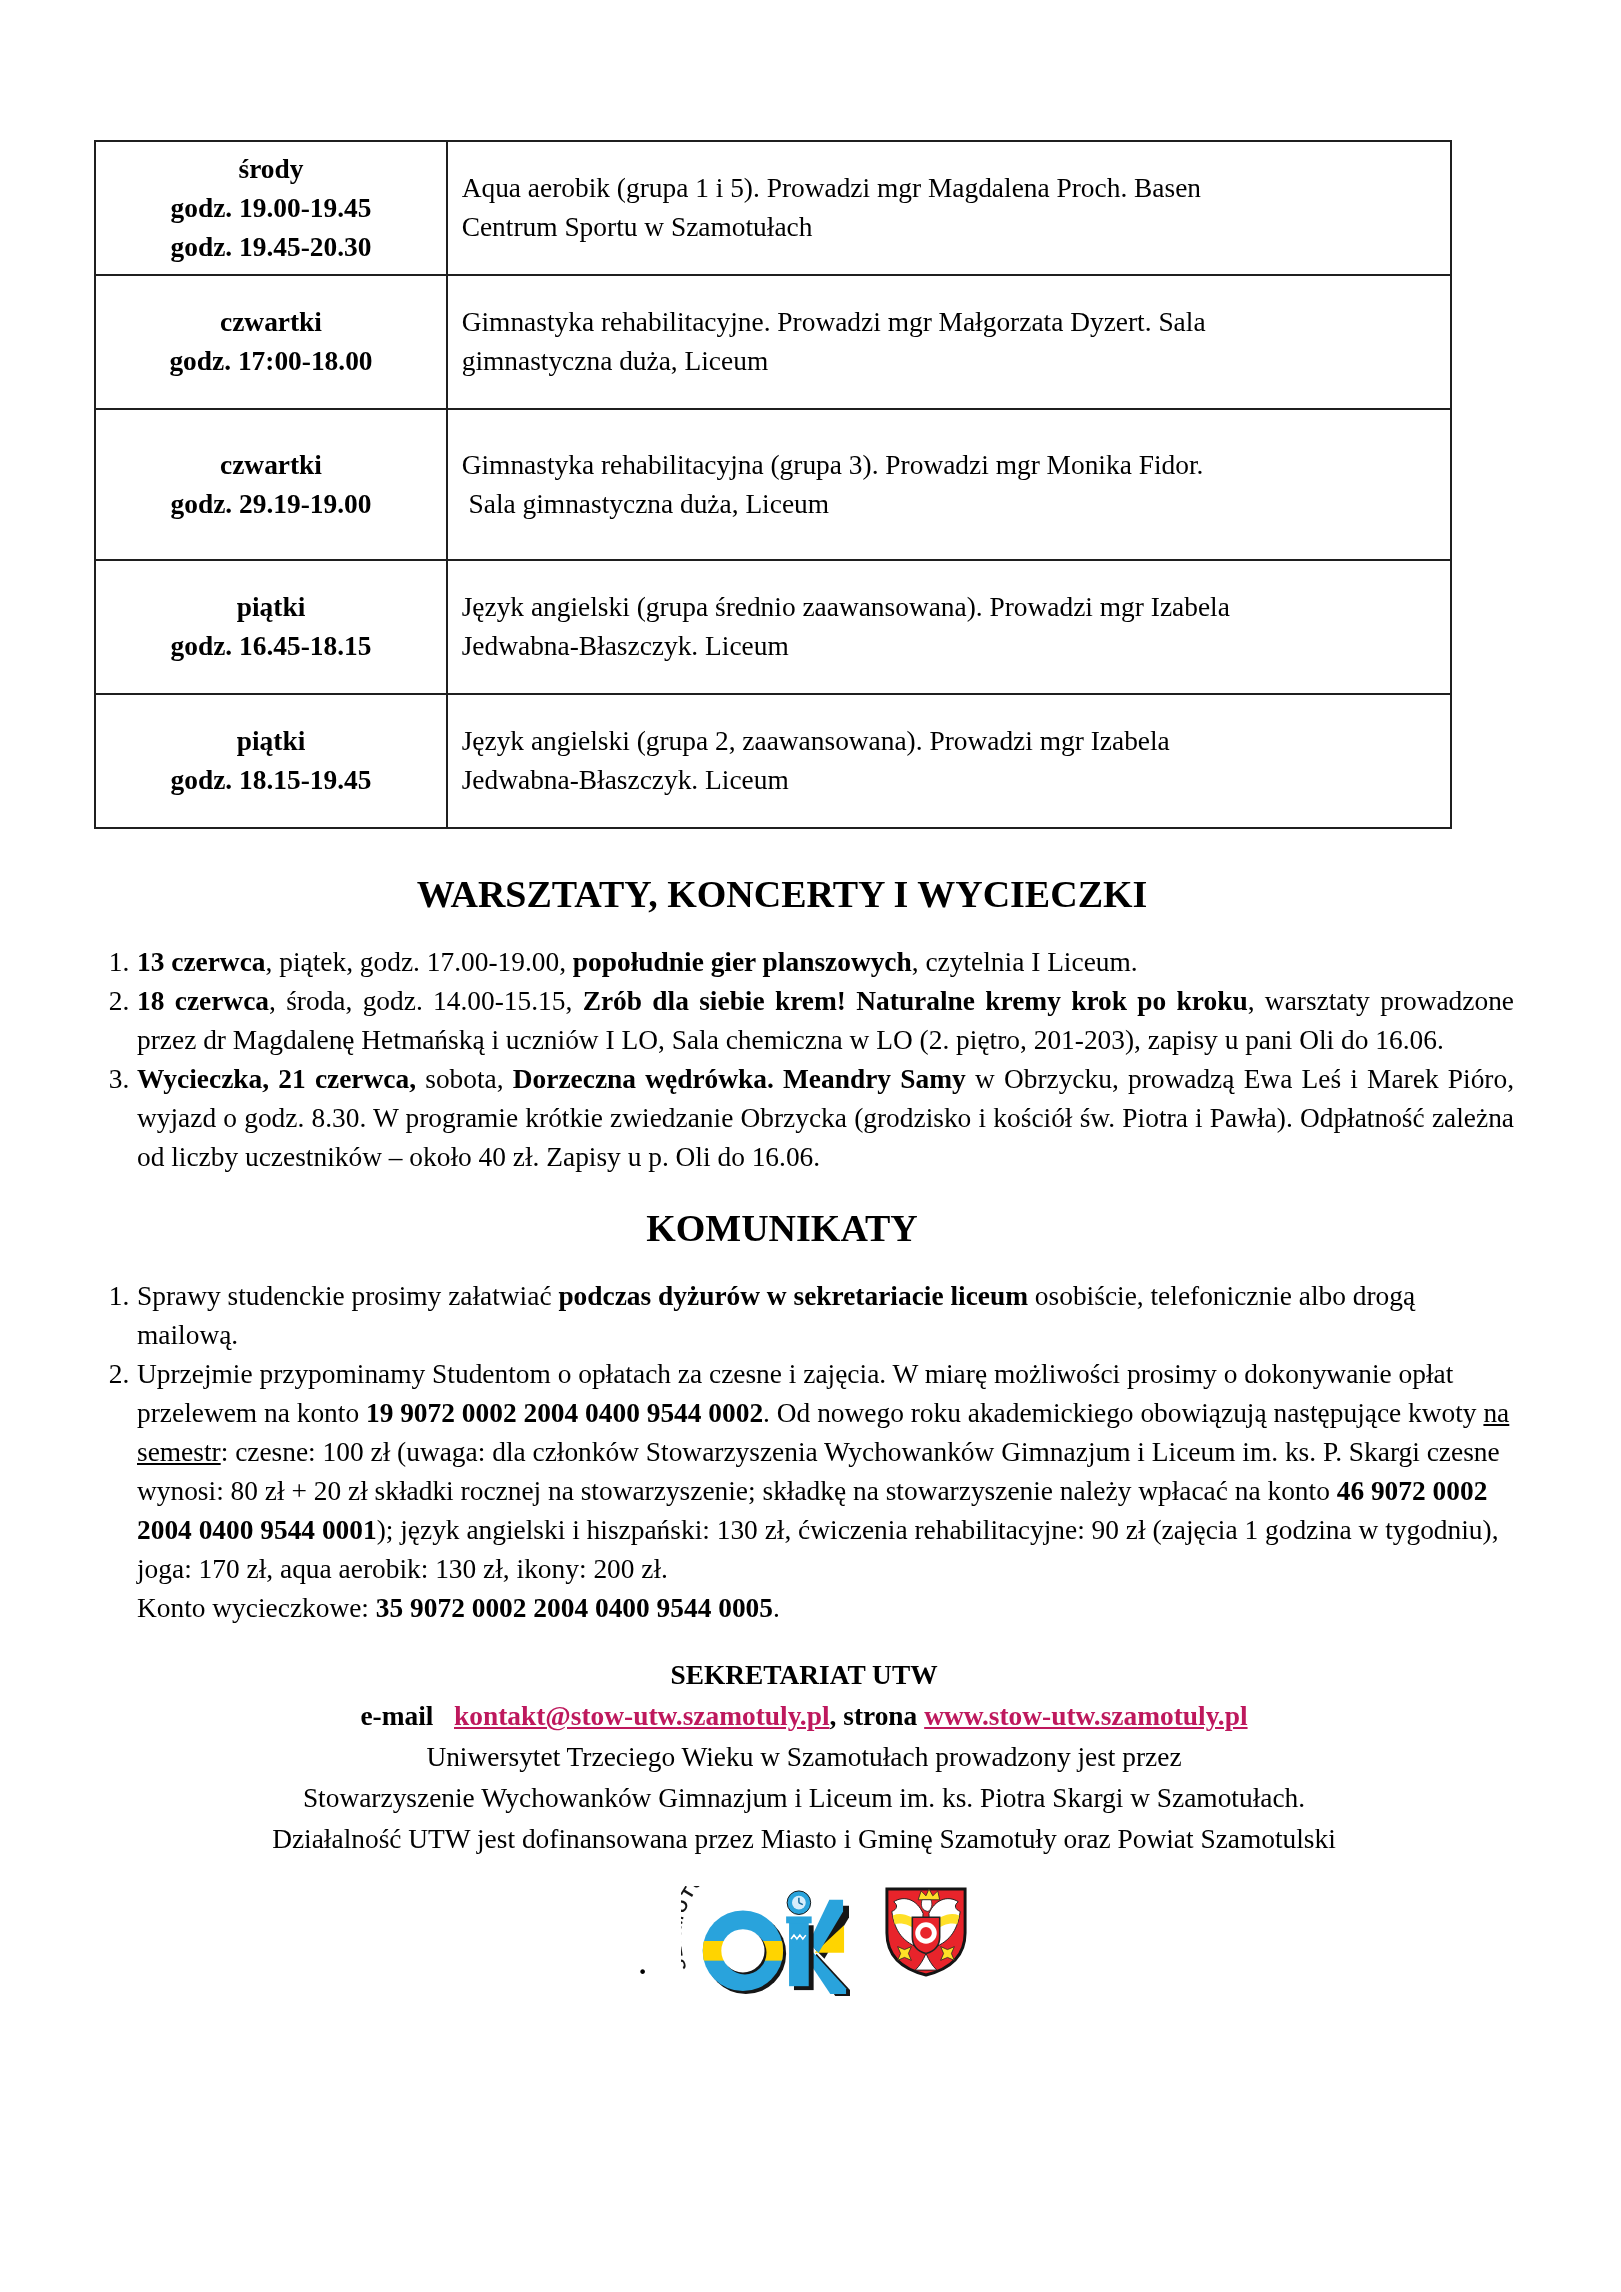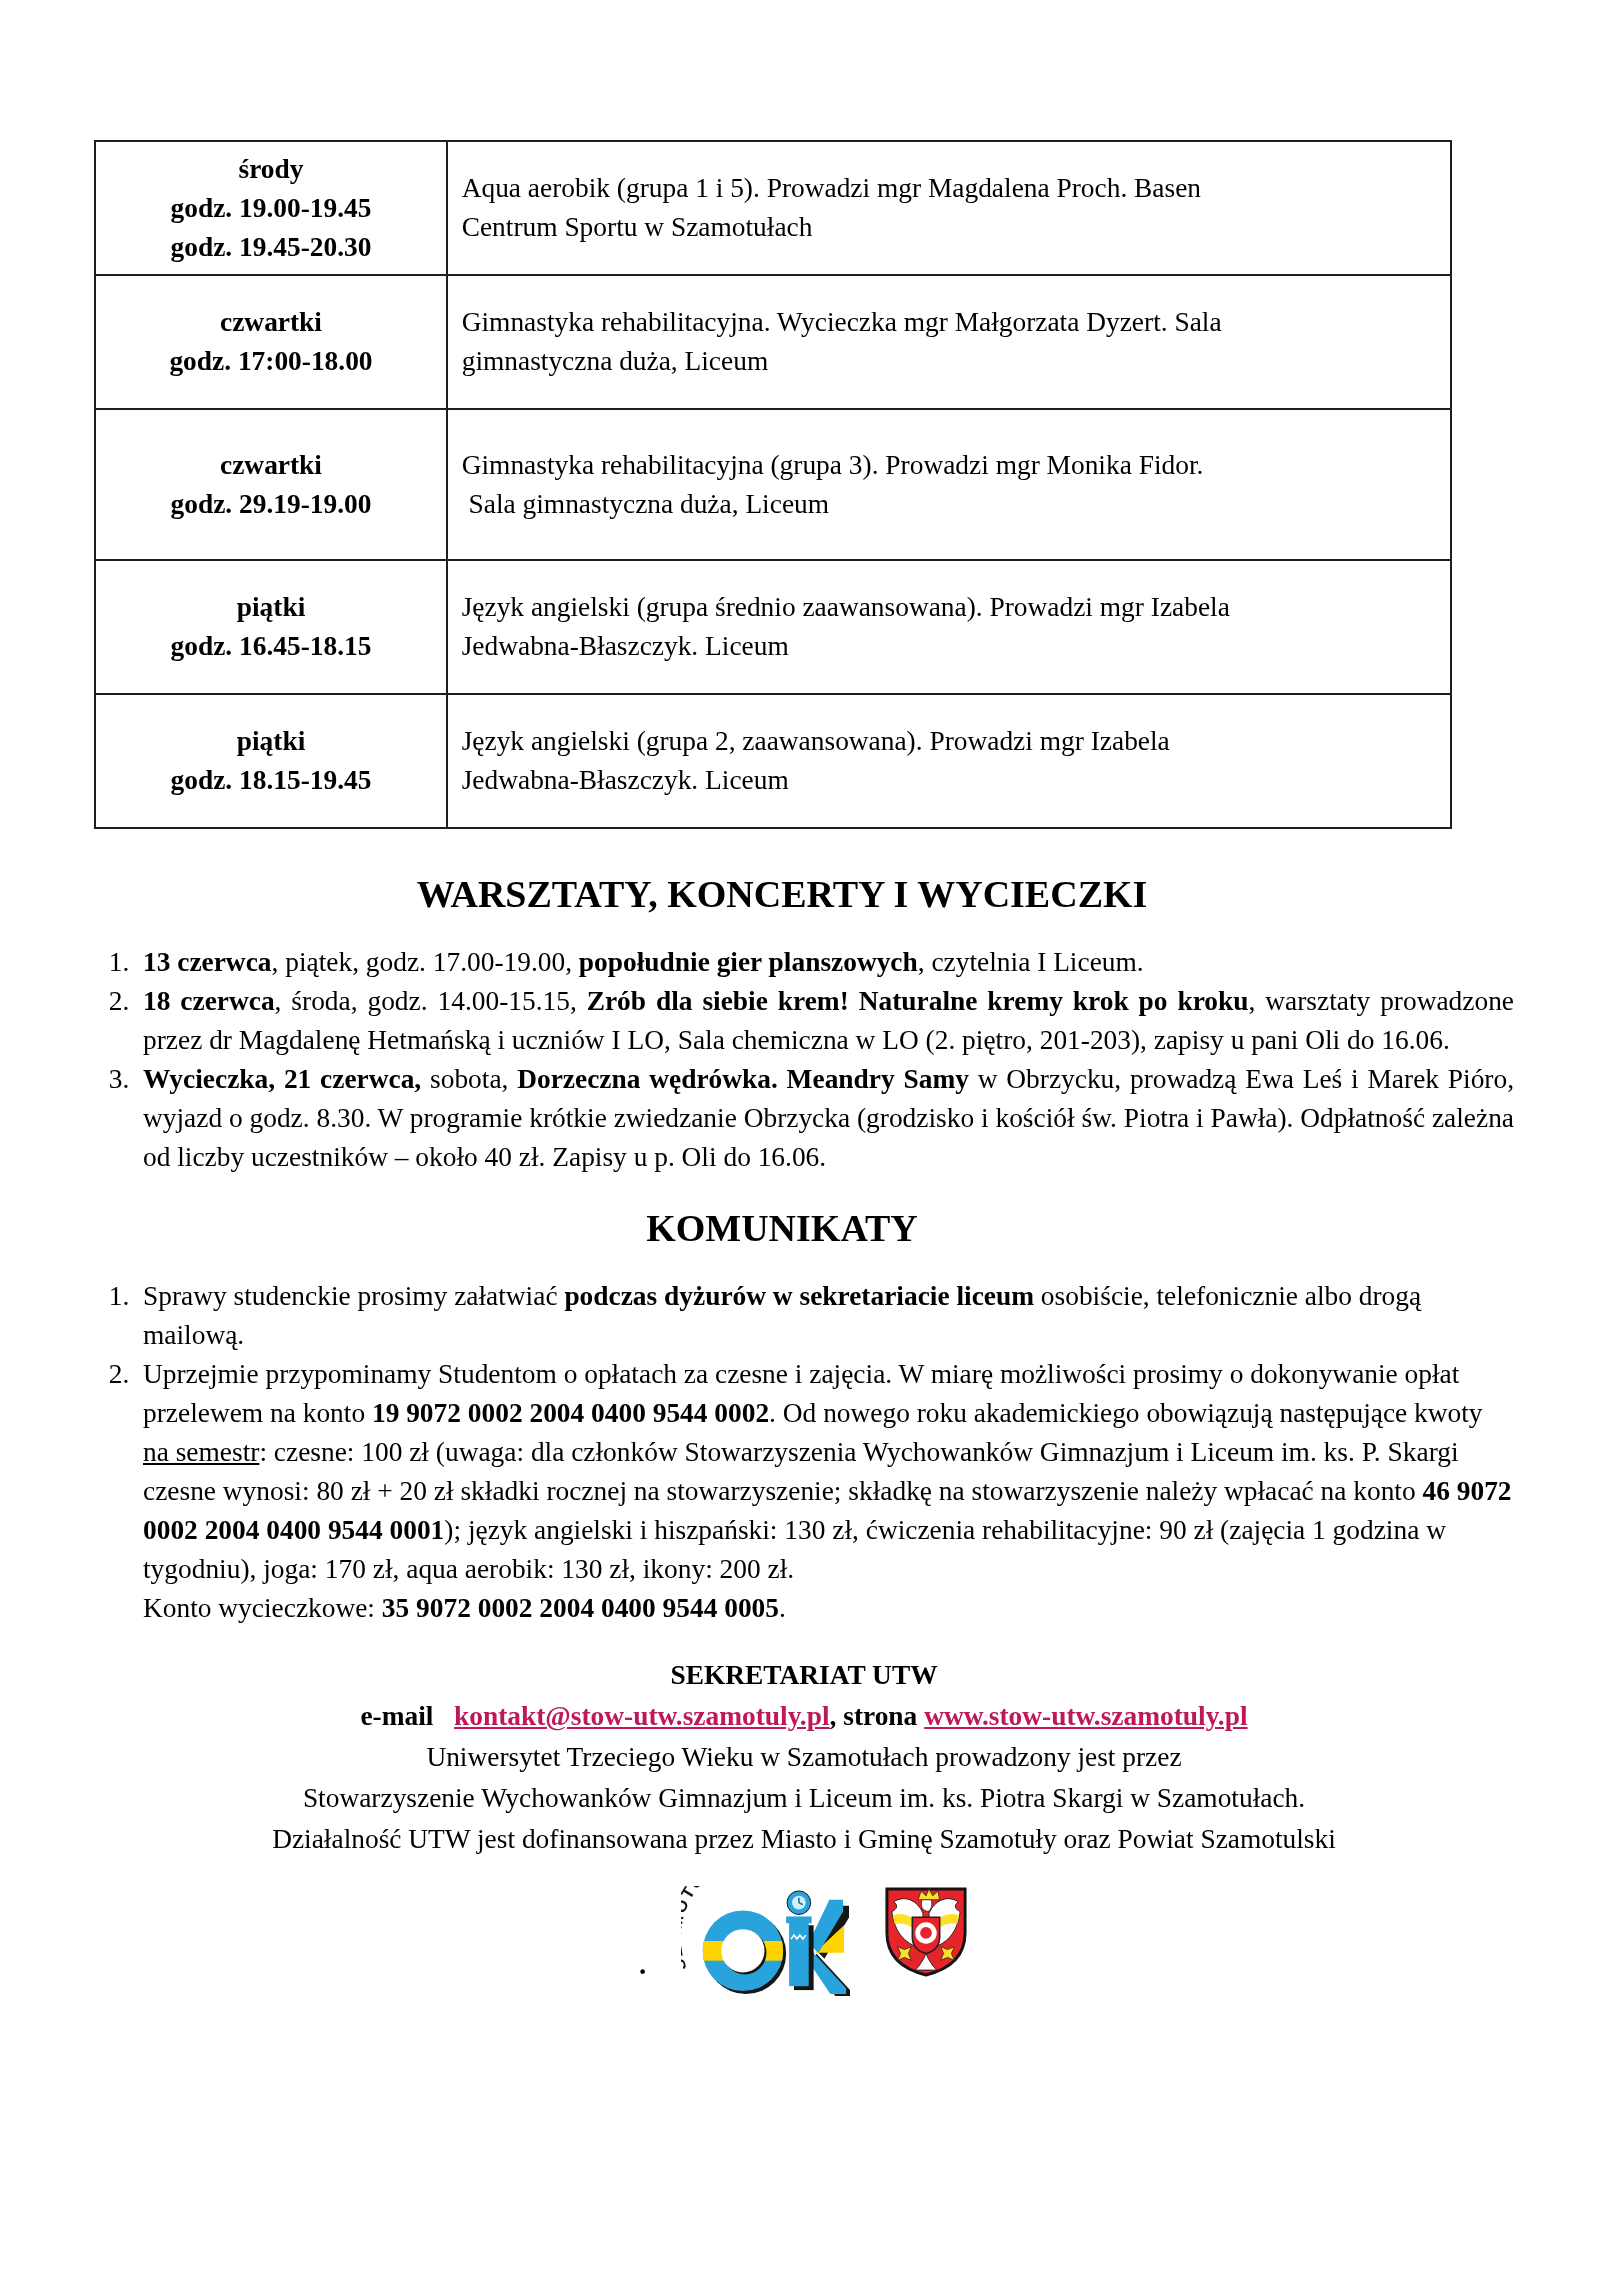--- a/index.html
+++ b/index.html
@@ -35,21 +35,21 @@
   .section-title {
     width: 1376px; text-align: center; font-weight: bold;
     font-size: 38px; margin-top: 46px;
   }
   #komunikaty-title { margin-top: 32px; }
 
   
   .doc-list { margin-top: 29px; }
   .list-item { display: flex; }
   .num { flex: 0 0 43px; padding-left: 14.7px; box-sizing: border-box; }
-  .li-text { flex: 1; margin-left: 6px; }
+  .li-text { flex: 1; }
   .li-text.justify { text-align: justify; }
 
   
   .secretariat { margin-top: 27.4px; text-align: center; line-height: 41px; }
 
   
   .logos {
     margin-top: 25.5px;
     display: flex; justify-content: center; align-items: flex-start;
     gap: 33px;
@@ -77,21 +77,21 @@
         <div>Aqua aerobik (grupa 1 i 5). Prowadzi mgr Magdalena Proch. Basen</div>
         <div>Centrum Sportu w Szamotułach</div>
       </td>
     </tr>
     <tr class="row">
       <td class="time-cell">
         <div>czwartki</div>
         <div>godz. 17:00-18.00</div>
       </td>
       <td class="act-cell">
-        <div>Gimnastyka rehabilitacyjna. Wycieczka mgr Małgorzata Dyzert. Sala</div>
+        <div>Gimnastyka rehabilitacyjne. Prowadzi mgr Małgorzata Dyzert. Sala</div>
         <div>gimnastyczna duża, Liceum</div>
       </td>
     </tr>
     <tr class="row tall">
       <td class="time-cell">
         <div>czwartki</div>
         <div>godz. 29.19-19.00</div>
       </td>
       <td class="act-cell">
         <div>Gimnastyka rehabilitacyjna (grupa 3). Prowadzi mgr Monika Fidor.</div>

